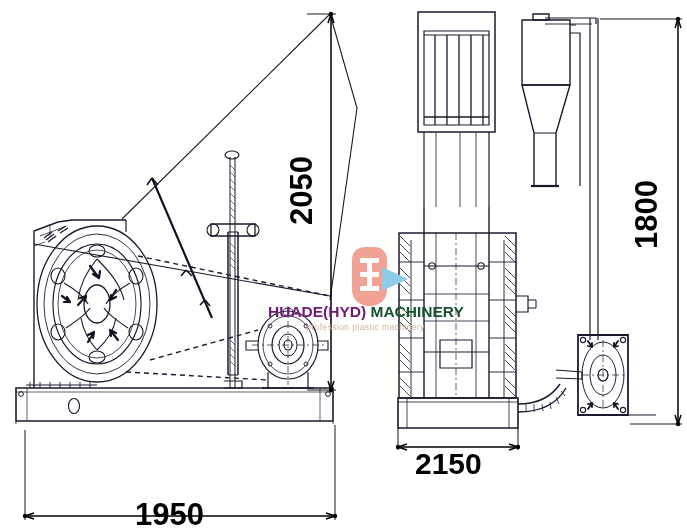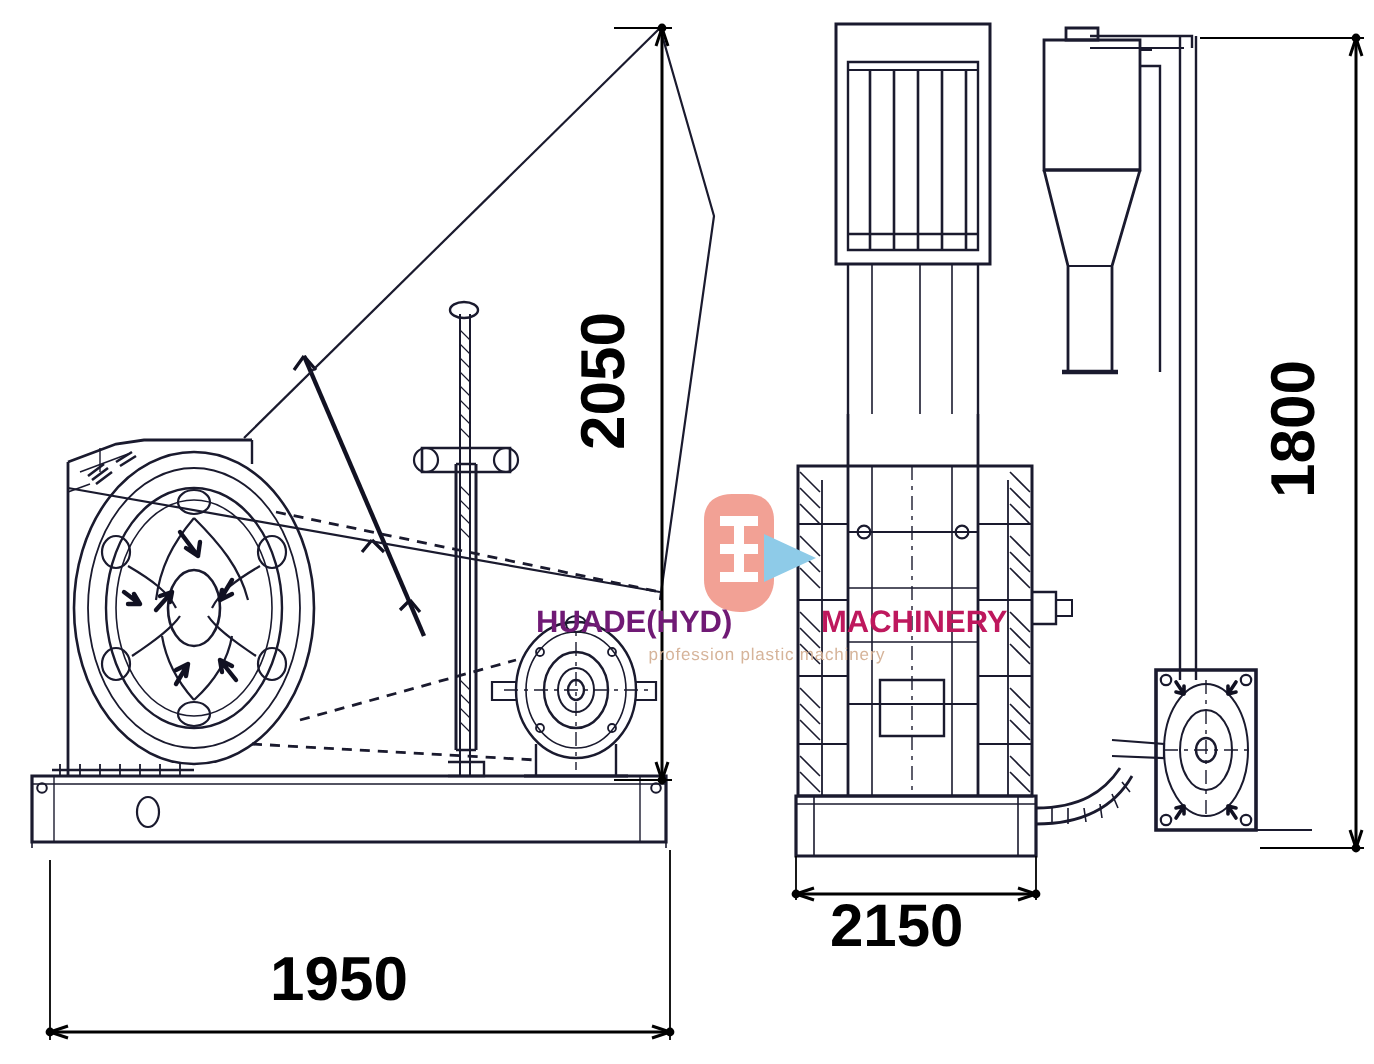--- a/index.html
+++ b/index.html
@@ -27,21 +27,21 @@
     position: absolute;
     font-family: "Liberation Sans", sans-serif;
     font-weight: bold;
     color: #000000;
     letter-spacing: 0px;
     white-space: nowrap;
     line-height: 1;
   }
   #dim-1950 {
     left: 135px;
-    top: 474px;
+    top: 499px;
     font-size: 31px;
   }
   #dim-1150 {
     left: 415px;
     top: 449px;
     font-size: 30px;
   }
   #dim-2050 {
     left: 286px;
     top: 156px;
@@ -77,33 +77,32 @@
     left: 0px;
     top: 57px;
     width: 195px;
     text-align: center;
     font-family: "Liberation Sans", sans-serif;
     font-weight: bold;
     font-size: 15.5px;
     white-space: nowrap;
   }
   #wm-title .wm-a { color: #701a75; }
-  #wm-title .wm-b { color: #be185d; margin-left: 40px; }
+  #wm-title .wm-b { color: #14532d; }
   #wm-sub {
     position: absolute;
     left: 0px;
     top: 76px;
     width: 195px;
     text-align: center;
     font-family: "Liberation Sans", sans-serif;
     font-size: 8.5px;
     color: #d6b49a;
     letter-spacing: 0.4px;
     white-space: nowrap;
-    padding-left: 18px;
   }
 </style>
 </head>
 <body>
 
 <div id="stage">
 
   <svg id="drawing" viewBox="0 0 687 532">
     <defs>
       <g id="arrowtip"></g>

